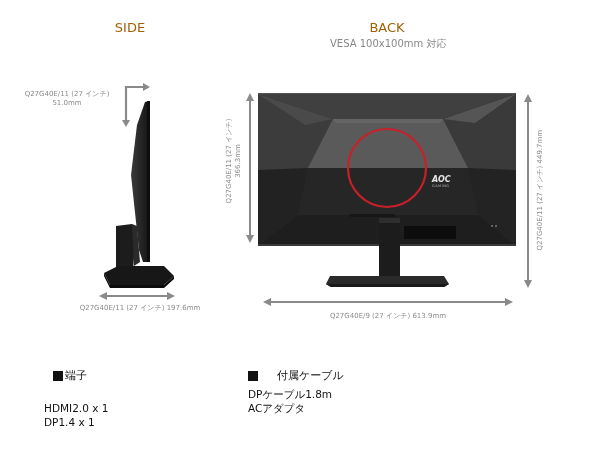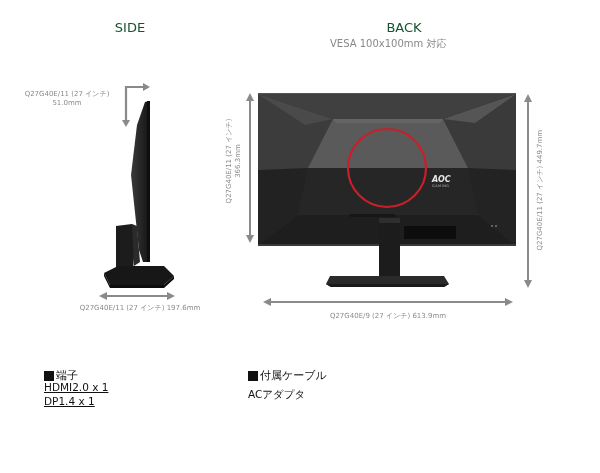--- a/index.html
+++ b/index.html
@@ -1,33 +1,33 @@
 <!DOCTYPE html>
 <html><head>
 <meta charset="utf-8">
 <style>
   * { margin:0; padding:0; box-sizing:border-box; }
   html, body { width:600px; height:473px; background:#ffffff; overflow:hidden; }
   body { position:relative; font-family:"DejaVu Sans", "Liberation Sans", sans-serif; color:#111; }
   .abs { position:absolute; }
-  .title { font-size:13px; color:#14532d; text-align:center; }
+  .title { font-size:13px; color:#a16207; text-align:center; }
   .sub { font-size:10px; color:#888; text-align:left; white-space:nowrap; }
   .dim { font-size:7px; color:#8a8a8a; white-space:nowrap; line-height:9px; text-align:center; }
   .vert { transform-origin:center center; transform:rotate(-90deg); }
   .sec-head { font-size:11px; color:#111; white-space:nowrap; display:flex; align-items:center; }
   .sq { display:inline-block; width:10px; height:10px; background:#111; margin-right:2px; }
   .spec { font-size:10.5px; color:#111; line-height:14px; white-space:nowrap; }
   svg { position:absolute; overflow:visible; }
 </style>
 </head>
 <body>
 
 <div class="abs title" style="left:95px; top:20px; width:70px;">SIDE</div>
 
-<div class="abs title" style="left:369px; top:20px; width:70px;">BACK</div>
+<div class="abs title" style="left:352px; top:20px; width:70px;">BACK</div>
 <div class="abs sub" style="left:330px; top:37px; width:114px;">VESA 100x100mm 対応</div>
 
 <div class="abs dim" style="left:18px; top:90px; width:98px;">
   <div>Q27G40E/11 (27 インチ)</div>
   <div>51.0mm</div>
 </div>
 
 <svg style="left:0; top:0;" width="600" height="473">
   <g stroke="#8a8a8a" stroke-width="2.2" fill="none">
     <polyline points="126,123 126,87 146,87"></polyline>
@@ -120,28 +120,29 @@
 </svg>
 <div class="abs dim vert" style="left:480px; top:186px; width:120px;">Q27G40E/11 (27 インチ) 449.7mm</div>
 
 <svg style="left:0; top:0;" width="600" height="473">
   <line x1="268" y1="302" x2="508" y2="302" stroke="#8a8a8a" stroke-width="2"></line>
   <polygon points="263,302 271,298 271,306" fill="#8a8a8a"></polygon>
   <polygon points="513,302 505,298 505,306" fill="#8a8a8a"></polygon>
 </svg>
 <div class="abs dim" style="left:318px; top:312px; width:140px;">Q27G40E/9 (27 インチ) 613.9mm</div>
 
-<div class="abs sec-head" style="left:44px; top:368px;">
+<div class="abs sec-head" style="left:53px; top:368px;">
   <span class="sq"></span>
   <span>端子</span>
 </div>
-<div class="abs" style="left:44px; top:380px;text-decoration:underline;">
+<div class="abs" style="left:44px; top:401px;">
   <div class="spec">HDMI2.0 x 1</div>
   <div class="spec">DP1.4 x 1</div>
 </div>
 
-<div class="abs sec-head" style="left:248px; top:368px;">
+<div class="abs sec-head" style="left:248px; top:368px;gap:17px;">
   <span class="sq"></span>
   <span>付属ケーブル</span>
 </div>
 <div class="abs" style="left:248px; top:387px;">
+  <div class="spec">DPケーブル1.8m</div>
   <div class="spec">ACアダプタ</div>
 </div>
 
 </body></html>

